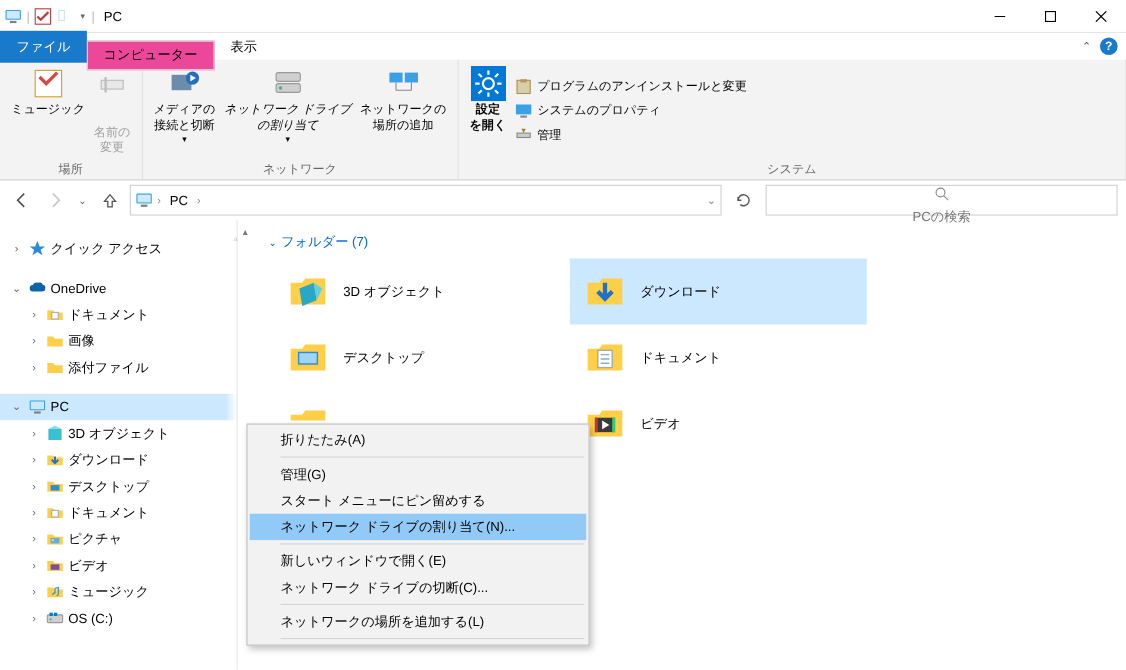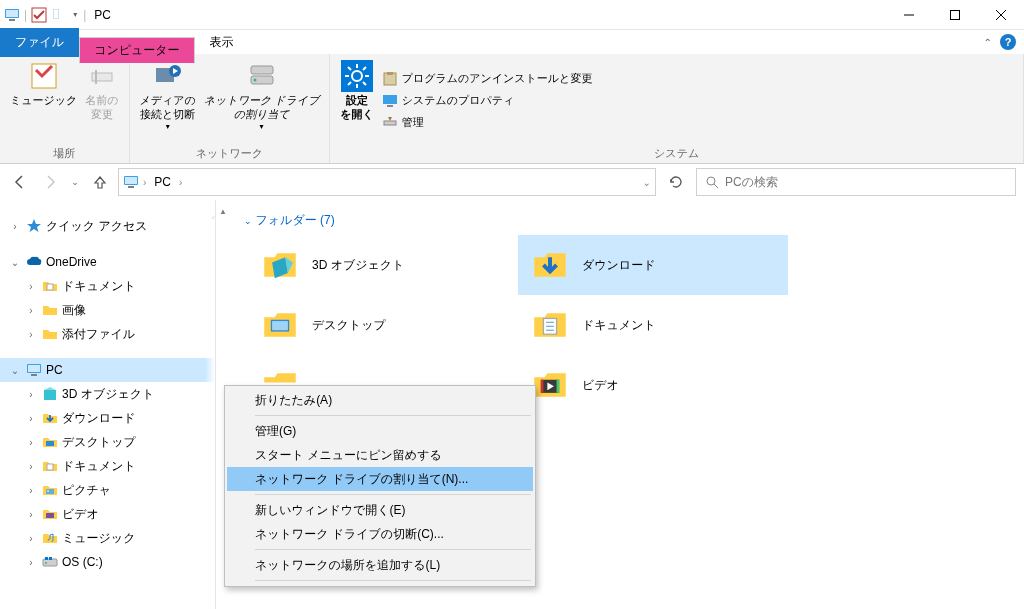--- a/index.html
+++ b/index.html
@@ -25,32 +25,32 @@
 
 .ribbon { background: #f3f3f3; height: 110px; border-bottom: 1px solid #d0d0d0; display: flex; }
 .ribbon-group { border-right: 1px solid #e0e0e0; display: flex; flex-direction: column; justify-content: space-between; padding: 4px 6px 0 6px; }
 .ribbon-group .btns { display: flex; flex: 1; }
 .ribbon-group .lbl { text-align: center; color: #666; font-size: 11px; padding: 2px 0; }
 .rbtn { display: flex; flex-direction: column; align-items: center; justify-content: flex-start; padding: 2px 4px; text-align: center; font-size: 11px; min-width: 40px; }
 .rbtn .ico { width: 32px; height: 32px; display: flex; align-items: center; justify-content: center; margin-bottom: 2px; }
 .rbtn .txt { line-height: 1.25; }
 .rbtn.small { flex-direction: row; justify-content: flex-start; align-items: flex-start; min-width: 0; padding: 1px 4px; font-size: 11px; gap: 4px; }
 .rbtn.small .ico { width: 16px; height: 16px; margin: 0; }
-.rbtn.disabled { color: #a0a0a0; }
+.rbtn.disabled { color: #a0a0a0; justify-content: space-between; }
 .syslinks { display: flex; flex-direction: column; justify-content: center; gap: 4px; }
 
 
 .navbar { height: 36px; display: flex; align-items: center; padding: 2px 8px; gap: 6px; }
 .navbar .navbtn { width: 24px; height: 24px; display: flex; align-items: center; justify-content: center; color: #666; }
 .navbar .navbtn.disabled { color: #c8c8c8; }
 .addr { flex: 1; height: 28px; border: 1px solid #d0d0d0; display: flex; align-items: center; padding: 0 4px; gap: 4px; }
 .addr .crumb { padding: 0 4px; font-size: 12px; }
 .addr .sep { color: #888; font-size: 10px; }
 .refresh { width: 28px; height: 28px; display: flex; align-items: center; justify-content: center; }
-.search { width: 320px; height: 28px; border: 1px solid #d0d0d0; display: flex; align-items: center; padding: 0 8px; gap: 6px; color: #777; }
+.search { width: 320px; height: 28px; border: 1px solid #d0d0d0; display: flex; align-items: center; padding: 0 8px; gap: 6px; color: #777; flex-direction: column; }
 
 
 .body { display: flex; height: calc(609px - 30px - 24px - 110px - 36px); }
 .sidebar { width: 216px; border-right: 1px solid #e5e5e5; padding-top: 14px; overflow: hidden; position: relative; }
 .sidebar::after { content: ""; position: absolute; right: 0; top: 0; bottom: 0; width: 10px; background: linear-gradient(to left, #fff, rgba(255,255,255,0)); pointer-events:none; }
 .sb-scroll { position: absolute; right: -6px; top: 8px; width: 14px; height: 16px; color: #7a7a7a; font-size: 9px; display: flex; align-items: center; justify-content: center; }
 .tree-item { display: flex; align-items: center; height: 24px; padding-left: 8px; font-size: 12px; gap: 4px; }
 .tree-item.sel { background: #cce8ff; }
 .tree-item .tw { width: 14px; text-align: center; color: #6a6a6a; font-size: 10px; }
 .tree-item .ico { width: 16px; height: 16px; display: flex; align-items: center; justify-content: center; }
@@ -182,20 +182,33 @@
         <span class="ico">
             <svg width="32" height="32" viewBox="0 0 32 32">
               <rect x="5" y="16" width="22" height="8" rx="2" fill="#cfcfcf" stroke="#999"></rect>
               <rect x="5" y="6" width="22" height="8" rx="2" fill="#cfcfcf" stroke="#999"></rect>
               <circle cx="9" cy="20" r="1.5" fill="#4a9"></circle>
             </svg>
           </span>
         <span class="txt" style="white-space:pre-line;font-style:italic;">ネットワーク ドライブ
 の割り当て</span>
           <span style="font-size:8px;">▾</span>
+      </div>
+      <div class="rbtn">
+        <span class="ico">
+            <svg width="32" height="32" viewBox="0 0 32 32">
+              <rect x="3" y="6" width="12" height="9" fill="#3aa0e8"></rect>
+              <rect x="17" y="6" width="12" height="9" fill="#3aa0e8"></rect>
+              <line x1="9" y1="15" x2="9" y2="22" stroke="#888"></line>
+              <line x1="23" y1="15" x2="23" y2="22" stroke="#888"></line>
+              <line x1="9" y1="22" x2="23" y2="22" stroke="#888"></line>
+            </svg>
+          </span>
+        <span class="txt" style="white-space:pre-line;">ネットワークの
+場所の追加</span>
       </div>
     </div>
     <div class="lbl">ネットワーク</div>
   </div>
 
   <div class="ribbon-group" style="flex:1;">
     <div class="btns">
       <div class="rbtn">
         <span class="ico">
             <svg width="32" height="32" viewBox="0 0 32 32">

